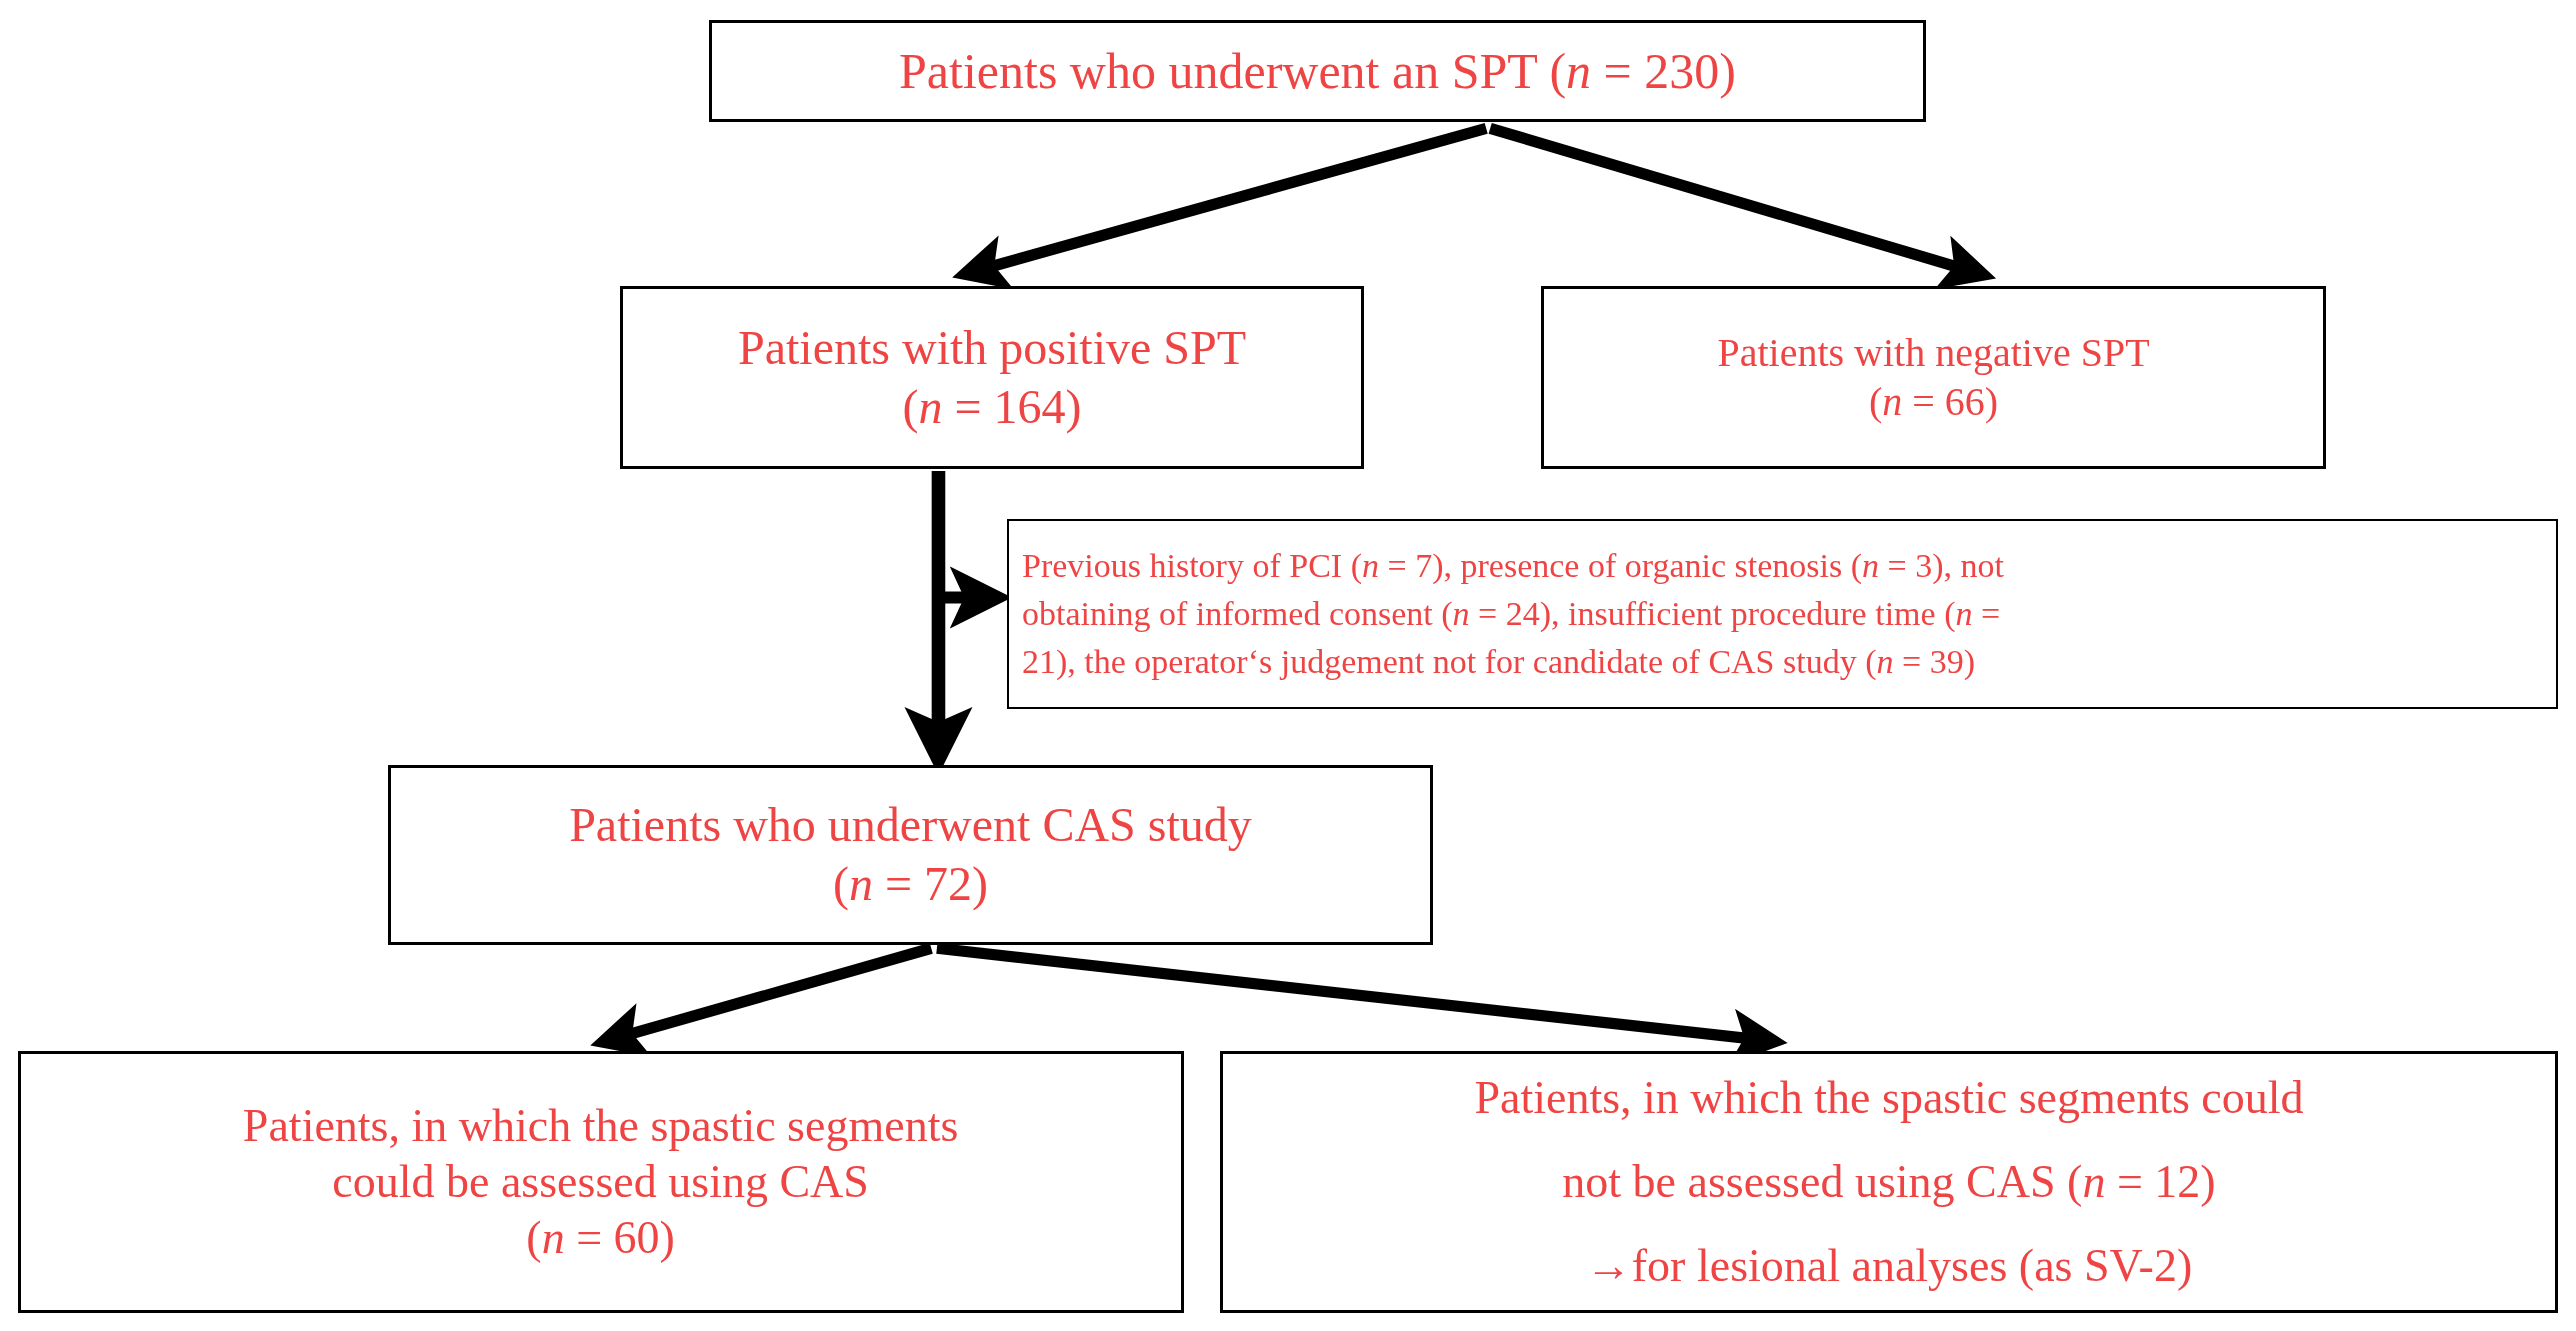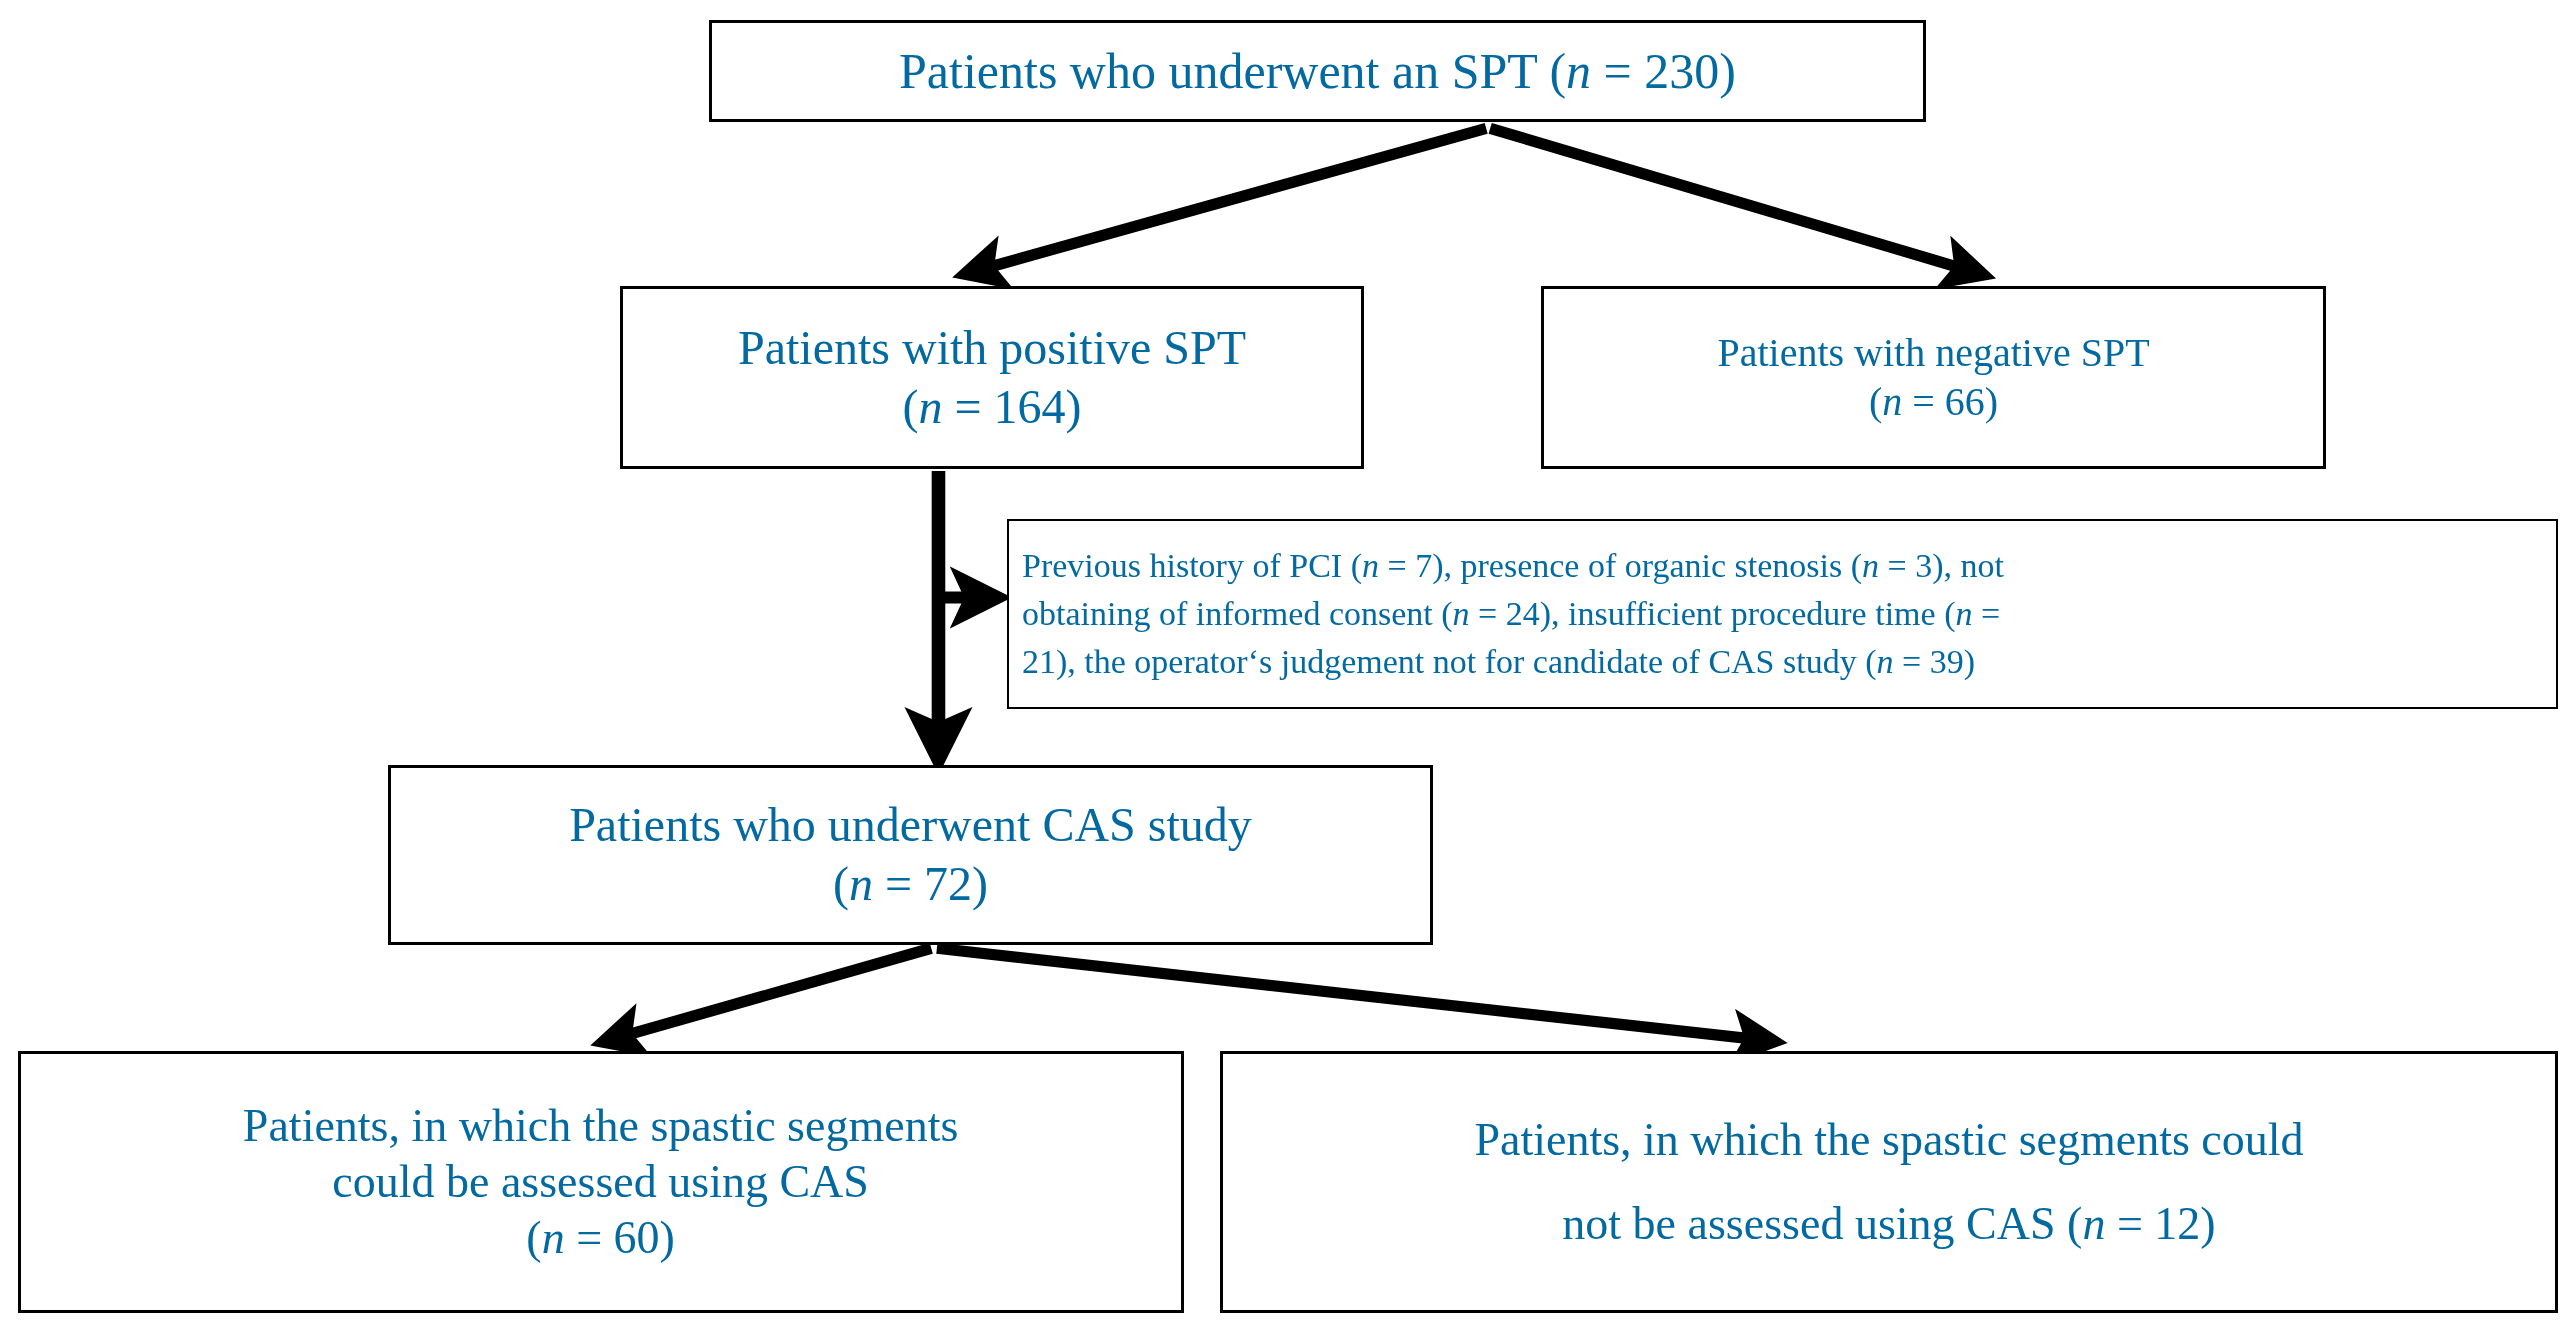--- a/index.html
+++ b/index.html
@@ -6,21 +6,21 @@
     margin: 0;
     padding: 0;
     background: #ffffff;
   }
   #flowchart {
     position: relative;
     width: 2576px;
     height: 1332px;
     background: #ffffff;
     font-family: "Liberation Serif", "DejaVu Serif", serif;
-    color: #0369a1;
+    color: #ef4444;
     overflow: hidden;
     border-radius: 31px;
   }
   .node {
     position: absolute;
     box-sizing: border-box;
     border: 3.2px solid #000000;
     background: #ffffff;
     display: flex;
     flex-direction: column;
@@ -142,16 +142,17 @@
 
   <div class="node" id="node-assessed">
     <span class="line">Patients, in which the spastic segments</span>
     <span class="line">could be assessed using CAS</span>
     <span class="line"><span>(</span><span class="italic-n">n</span><span> = 60)</span></span>
   </div>
 
   <div class="node" id="node-not-assessed">
     <span class="line">Patients, in which the spastic segments could</span>
     <span class="line"><span>not be assessed using CAS (</span><span class="italic-n">n</span><span> = 12)</span></span>
+    <span class="line">→for lesional analyses (as SV-2)</span>
   </div>
 
 </div>
 
 
 </body></html>

